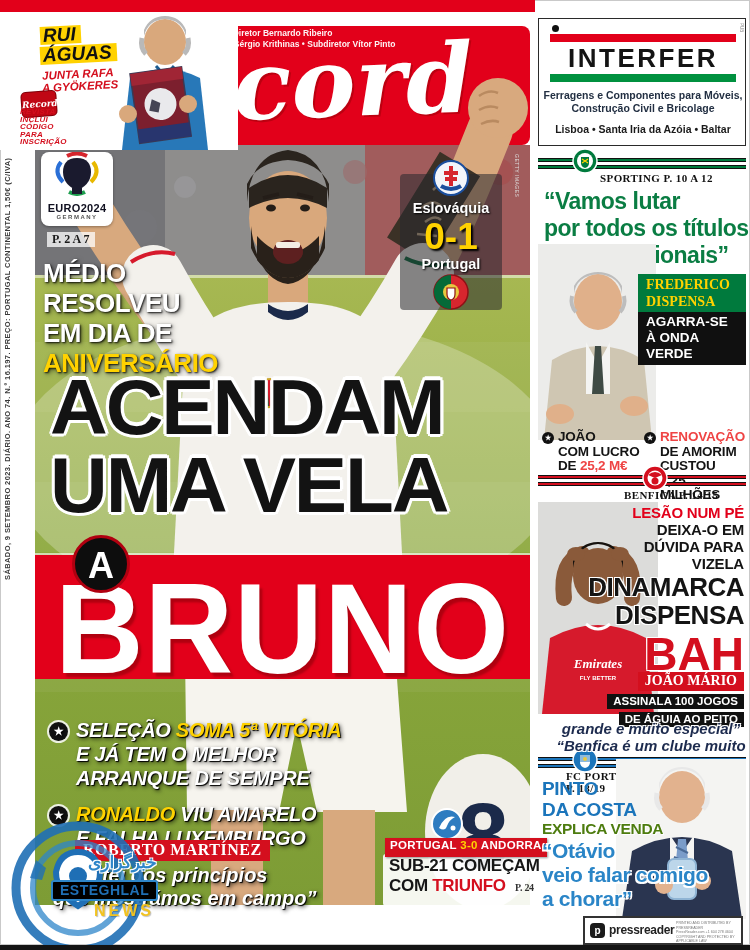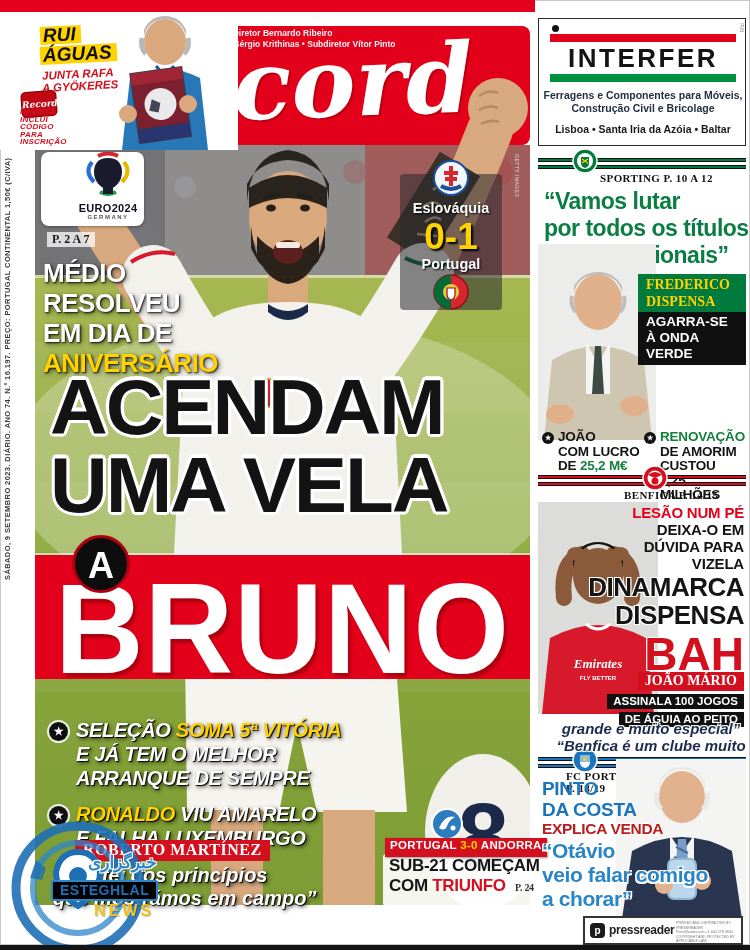--- a/index.html
+++ b/index.html
@@ -32,21 +32,21 @@
   
   .main-col{left:35px;top:12px;width:495px;height:893px;z-index:1;}
   .main-art{position:absolute;left:0;top:0;width:495px;height:893px;}
   .directors{left:0;top:16px;width:495px;text-align:center;color:#fff;font-size:8.5px;
     font-weight:bold;line-height:10.5px;z-index:3;opacity:.95;}
   .masthead-title{left:0;top:18px;width:495px;text-align:center;color:#fff;z-index:2;
     font-family:"DejaVu Serif",serif;font-style:italic;font-weight:bold;font-size:96px;
     line-height:110px;transform:rotate(-2deg);text-shadow:2px 2px 0 rgba(120,0,0,.35);}
 
   .euro-chip{left:6px;top:140px;width:72px;height:74px;background:#fff;border-radius:8px;z-index:3;
-    box-shadow:0 1px 3px rgba(0,0,0,.35);text-align:center;padding-left:31px;}
+    box-shadow:0 1px 3px rgba(0,0,0,.35);text-align:center;}
   .euro-l1{font-size:11px;font-weight:bold;color:#101020;margin-top:2px;letter-spacing:.3px;}
   .euro-l2{font-size:6px;font-weight:bold;color:#555;letter-spacing:1.5px;}
   .euro-pages{left:12px;top:220px;background:rgba(255,255,255,.75);padding:0 5px;z-index:3;
     font-family:"Liberation Serif",serif;font-weight:bold;font-size:12px;color:#1a1a1a;}
 
   .kicker{left:8px;top:246px;z-index:3;font-weight:bold;font-size:26px;line-height:30px;color:#fff;
     text-shadow:1px 1px 2px rgba(0,0,0,.85),2px 2px 5px rgba(0,0,0,.5);letter-spacing:-.5px;}
   .kicker .hl{color:#ffd200;}
 
   .scoreboard{left:365px;top:148px;width:102px;height:150px;z-index:3;text-align:center;}
@@ -124,21 +124,21 @@
   .sp-label{left:62px;top:160px;}
   .sp-quote{left:6px;top:176px;font-weight:bold;font-size:23px;line-height:27px;color:#0a7d43;letter-spacing:-.5px;}
   .sp-quote .ind{padding-left:72px;}
   .sp-photo{left:0;top:232px;width:118px;height:196px;}
   .sp-name{left:100px;top:262px;width:108px;background:#007a3d;color:#ffd200;z-index:3;
     font-family:"Liberation Serif",serif;font-weight:bold;font-size:14px;line-height:17px;padding:2px 0 3px 8px;box-sizing:border-box;}
   .sp-sub{left:100px;top:300px;width:108px;background:#101010;color:#fff;z-index:3;
     font-weight:bold;font-size:13.5px;line-height:16px;padding:2px 0 3px 8px;box-sizing:border-box;}
   .sp-bullets{top:418px;font-weight:bold;font-size:13.5px;line-height:14.5px;color:#141414;letter-spacing:-.2px;}
   .sp-b1{left:4px;} .sp-b2{left:106px;}
-  .sp-bullets .gr{color:#15803d;}
+  .sp-bullets .gr{color:#ef4444;}
   .star-s{display:inline-block;width:12px;height:12px;border-radius:50%;background:#111;color:#fff;
     font-size:7px;line-height:12px;text-align:center;margin-right:4px;vertical-align:1px;}
 
   .bf-bars{top:463px;}
   .bf-crest{left:104px;top:453px;}
   .bf-label{left:86px;top:477px;}
   .bf-photo{left:0;top:490px;width:120px;height:212px;}
   .bf-right{right:2px;text-align:right;z-index:3;font-weight:bold;letter-spacing:-.2px;}
   .bf-inj1{top:492px;font-size:15px;color:#e2001a;}
   .bf-inj2{top:509px;font-size:15px;line-height:17px;color:#141414;}
@@ -153,21 +153,21 @@
     padding:1px 6px 2px;margin-top:1px;}
   .bf-quote{left:18px;top:708px;width:190px;text-align:center;font-weight:bold;font-style:italic;
     font-size:15px;line-height:17px;color:#1d2b4e;z-index:3;
     text-shadow:1px 1px 0 #fff,-1px -1px 0 #fff,1px -1px 0 #fff,-1px 1px 0 #fff;}
 
   .po-bars{top:745px;}
   .po-crest{left:34px;top:735px;}
   .po-label{left:28px;top:758px;line-height:12px;}
   .po-photo{left:78px;top:747px;width:130px;height:160px;}
   .po-name{left:4px;top:766px;z-index:3;font-weight:bold;font-size:19px;line-height:21px;color:#1b75bb;letter-spacing:-.3px;}
-  .po-sub{left:4px;top:808px;z-index:3;font-weight:bold;font-size:15.5px;color:#b91c1c;letter-spacing:-.3px;
+  .po-sub{left:4px;top:808px;z-index:3;font-weight:bold;font-size:15.5px;color:#4d7c0f;letter-spacing:-.3px;
     text-shadow:1px 1px 0 #fff,-1px -1px 0 #fff;}
   .po-quote{left:4px;top:827px;z-index:4;font-weight:bold;font-size:21px;line-height:24px;color:#2a85c7;
     letter-spacing:-.4px;text-shadow:1.5px 1.5px 0 #fff,-1.5px -1.5px 0 #fff,1.5px -1.5px 0 #fff,-1.5px 1.5px 0 #fff;}
 
   .pressreader{left:45px;top:904px;width:160px;height:29px;border:2px solid #333;background:#fff;
     box-sizing:border-box;z-index:5;}
   .pr-logo{position:absolute;left:5px;top:5px;width:15px;height:15px;border-radius:4px;background:#1a1a1a;
     color:#fff;font-weight:bold;font-size:10px;text-align:center;line-height:15px;}
   .pr-brand{position:absolute;left:24px;top:5px;font-weight:bold;font-size:12px;color:#222;letter-spacing:-.3px;}
   .pr-small{position:absolute;right:3px;top:3px;width:62px;font-size:3.6px;line-height:4.6px;color:#777;text-align:left;}

